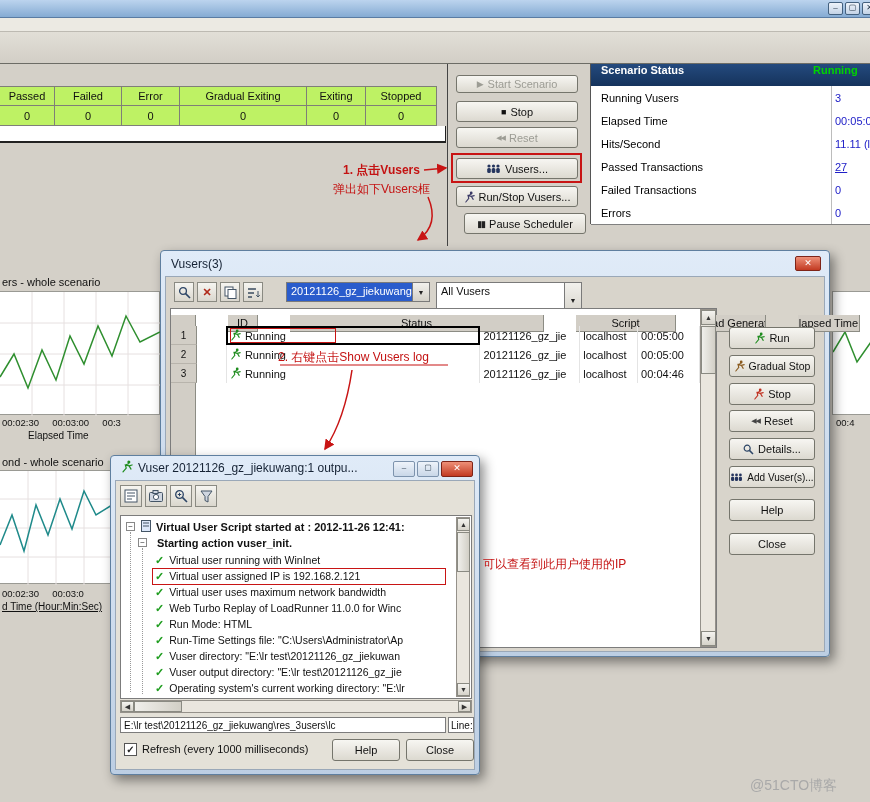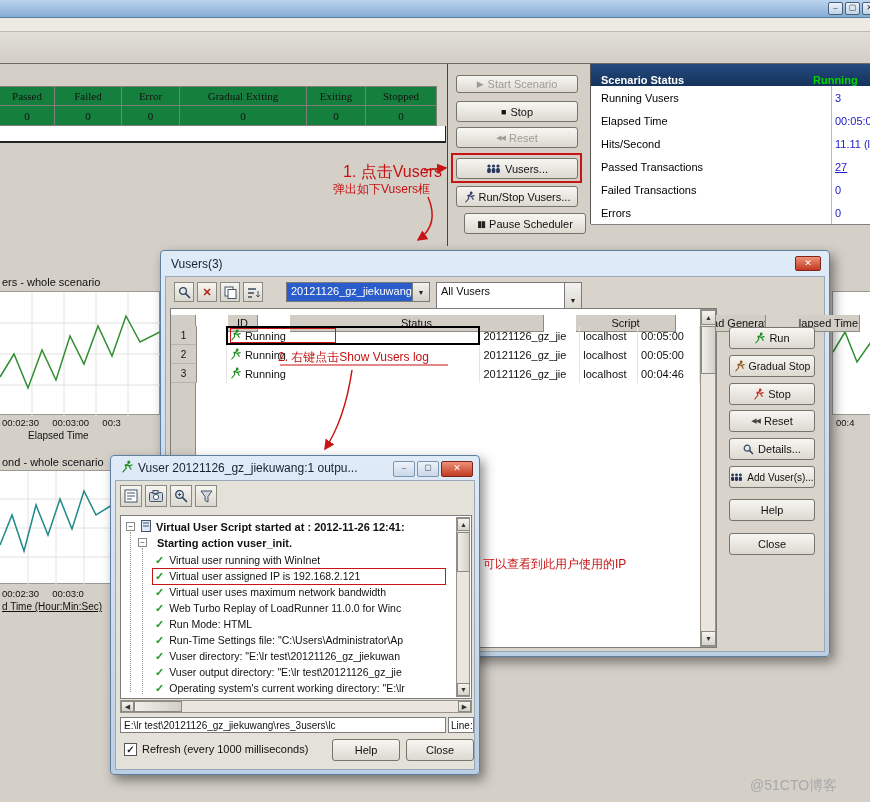--- a/index.html
+++ b/index.html
@@ -24,21 +24,21 @@
   .sbbtn{background:linear-gradient(#f4f3ef,#d6d3ca);border:1px solid #8a8a82;font-size:7px;display:flex;align-items:center;justify-content:center;color:#333;box-sizing:border-box;}
   .sbthumb{background:linear-gradient(90deg,#f0efeb,#d2cfc6);border:1px solid #8a8a82;box-sizing:border-box;}
   .g-up::before{content:"▲";} .g-dn::before{content:"▼";} .g-lf::before{content:"◀";} .g-rt::before{content:"▶";}
   
   .win{position:absolute;border:1px solid #5f7f9f;border-radius:4px;background:linear-gradient(180deg,#e0ebf8,#bccee3);box-shadow:4px 5px 12px rgba(0,0,0,.45);box-sizing:border-box;}
   .win-title{display:flex;align-items:center;gap:5px;padding-left:10px;font-size:12px;color:#152234;}
   .win-client{position:absolute;left:4px;right:4px;bottom:4px;background:#d8d4cb;border:1px solid #9aa8b8;box-sizing:border-box;}
   .closebtn{background:linear-gradient(#ee9078,#c23a22);border:1px solid #7e2418;border-radius:2px;color:#fff;text-align:center;font-size:9px;line-height:13px;}
   .aerobtn{background:linear-gradient(#eef3fa,#c9d7e8);border:1px solid #7d93ad;border-radius:2px;font-size:8px;line-height:11px;text-align:center;color:#345;}
   
-  .gcell{box-sizing:border-box;border-right:1px solid #7f7f78;display:flex;align-items:center;justify-content:center;font-size:11px;background:#15803d;font-family:Liberation Serif, serif;}
+  .gcell{box-sizing:border-box;border-right:1px solid #7f7f78;display:flex;align-items:center;justify-content:center;font-size:11px;background:#bef264;}
   
   .strow{position:absolute;left:0;width:280px;height:23px;background:#fff;border-bottom:1px solid #bcbcbc;display:flex;align-items:center;}
   .strow .lab{padding-left:10px;color:#000;}
   .strow .val{position:absolute;left:244px;color:#2020c8;white-space:nowrap;}
   
   .vt-h{background:#d2cec6;border-right:1px solid #8c8c84;border-bottom:1px solid #8c8c84;font-size:11px;display:flex;align-items:center;justify-content:center;box-sizing:border-box;white-space:nowrap;overflow:hidden;}
   .vt-c{border-right:1px solid #e4e4e4;font-size:11px;display:flex;align-items:center;gap:4px;padding:0 3px;white-space:nowrap;overflow:hidden;box-sizing:border-box;}
   .selcell{background:#d2cec6;border-right:1px solid #8c8c84;border-bottom:1px solid #b8b4ac;display:flex;align-items:center;justify-content:center;font-size:10px;}
   
   .logitem{position:absolute;display:flex;align-items:center;gap:5px;font-size:10.5px;white-space:nowrap;}
@@ -119,21 +119,21 @@
         </svg>
       </span>
     <span>Run/Stop Vusers...</span>
   </div>
   <div class="abs btn" style="left:456px;top:213px;width:122px;height:21px;margin-left:8px;">
     <span class="ic" style="color:#222;font-size:9px;letter-spacing:-1px;">▮▮</span>
     <span>Pause Scheduler</span>
   </div>
 
   <div class="abs" style="left:590px;top:64px;width:280px;height:160px;border-left:1px solid #555;">
-    <div class="abs" style="left:0;top:0;width:280px;height:22px;background:linear-gradient(180deg,#244a7e,#15335c);display:flex;align-items:flex-end;">
+    <div class="abs" style="left:0;top:0;width:280px;height:22px;background:linear-gradient(180deg,#244a7e,#15335c);display:flex;align-items:flex-start;">
       <span style="color:#fff;font-weight:bold;padding-left:10px;">Scenario Status</span>
       <span style="color:#00d400;font-weight:bold;position:absolute;left:222px;">Running</span>
     </div>
     <div class="strow" style="top:22px;">
         <span class="lab">Running Vusers</span>
         <span class="val">3</span>
       </div>
     <div class="strow" style="top:45px;">
         <span class="lab">Elapsed Time</span>
         <span class="val">00:05:02 (hh:mm</span>
@@ -192,21 +192,21 @@
           <line x1="0" y1="28" x2="112" y2="28"></line>
           <line x1="0" y1="57" x2="112" y2="57"></line>
           <line x1="0" y1="86" x2="112" y2="86"></line>
         </g>
       <polyline points="0,74 12,44 24,80 36,34 48,64 60,28 72,58 84,20 96,44 112,34" fill="none" stroke="#1f8a8a" stroke-width="1.5"></polyline>
     </svg>
   </div>
   <div class="abs pre" style="left:2px;top:588px;font-size:9.5px;">00:02:30     00:03:0</div>
   <div class="abs" style="left:2px;top:601px;font-size:10px;text-decoration:underline;">d Time (Hour:Min:Sec)</div>
 
-  <div class="abs red" style="left:343px;top:162px;font-size:16px;">1. 点击Vusers</div>
+  <div class="abs red" style="left:343px;top:162px;font-size:12px;font-weight:bold;">1. 点击Vusers</div>
   <div class="abs red" style="left:333px;top:181px;font-size:12px;">弹出如下Vusers框</div>
 
   <div class="win" style="left:160px;top:250px;width:670px;height:407px;z-index:10;">
     <div class="win-title" style="height:25px;">
       <span>Vusers(3)</span>
     </div>
     <div class="abs closebtn" style="right:8px;top:5px;width:26px;height:15px;">✕</div>
     <div class="win-client" style="top:25px;">
 
       <div class="abs minibtn" style="left:8px;top:5px;width:20px;height:20px;">

